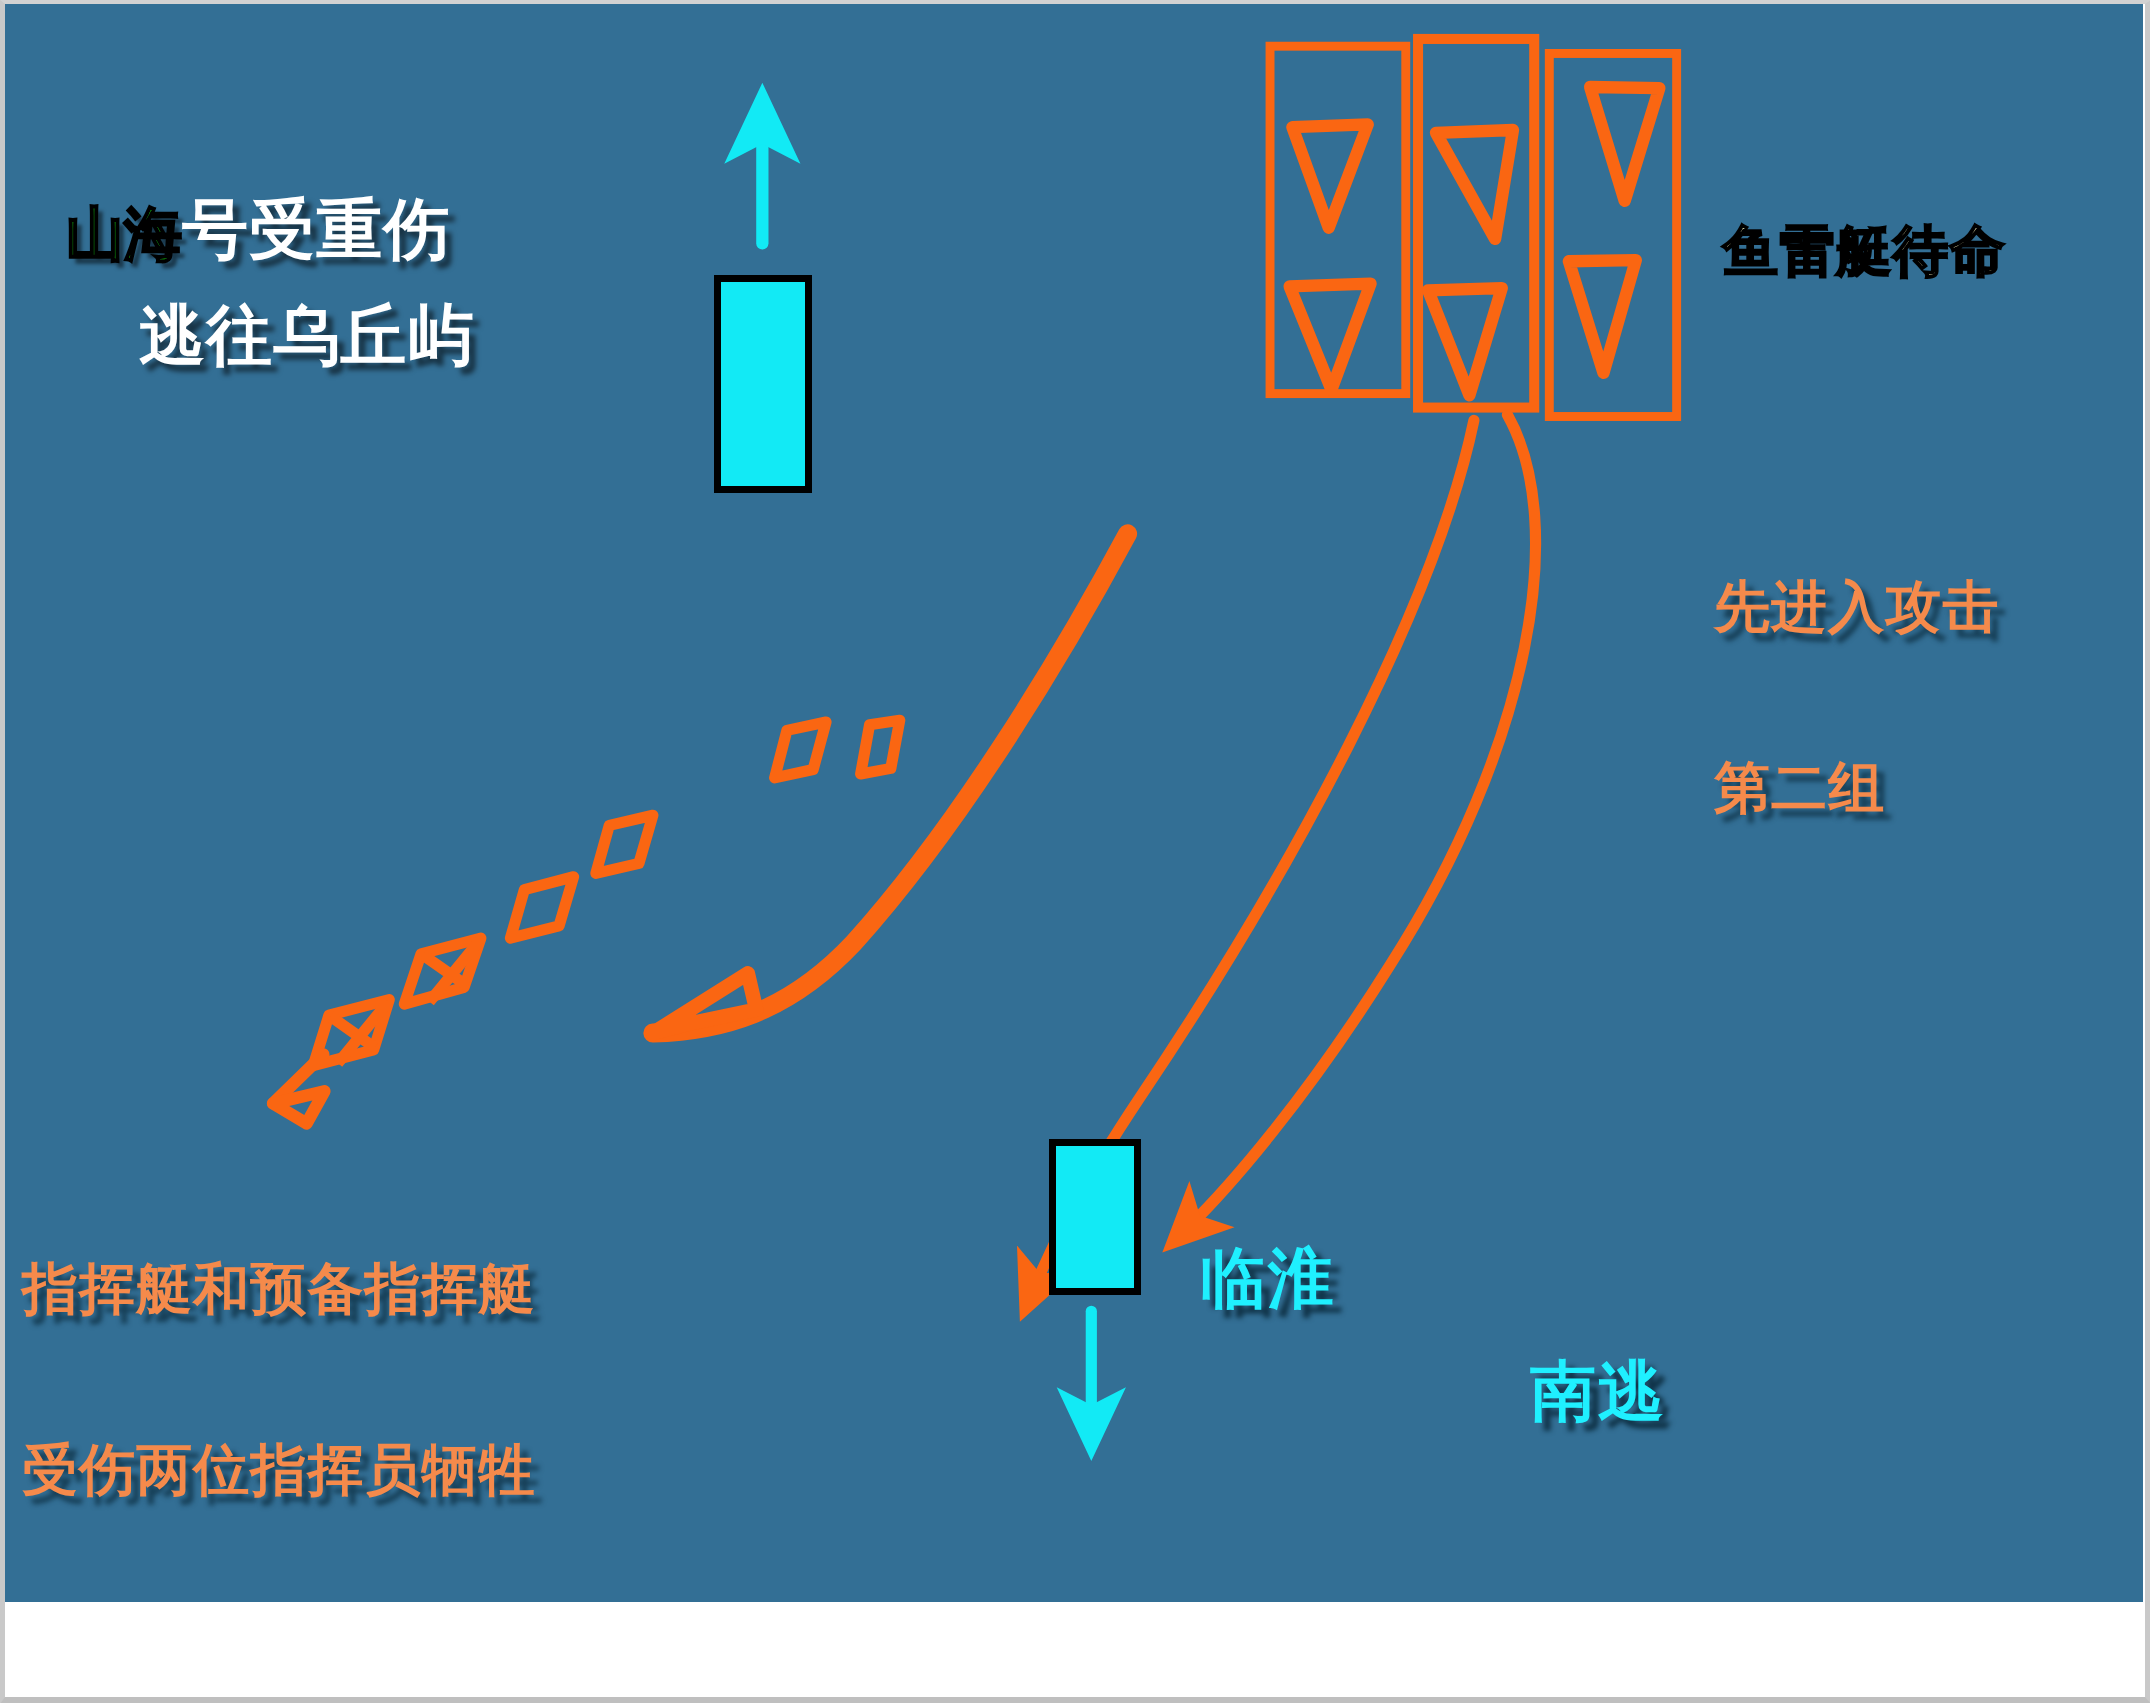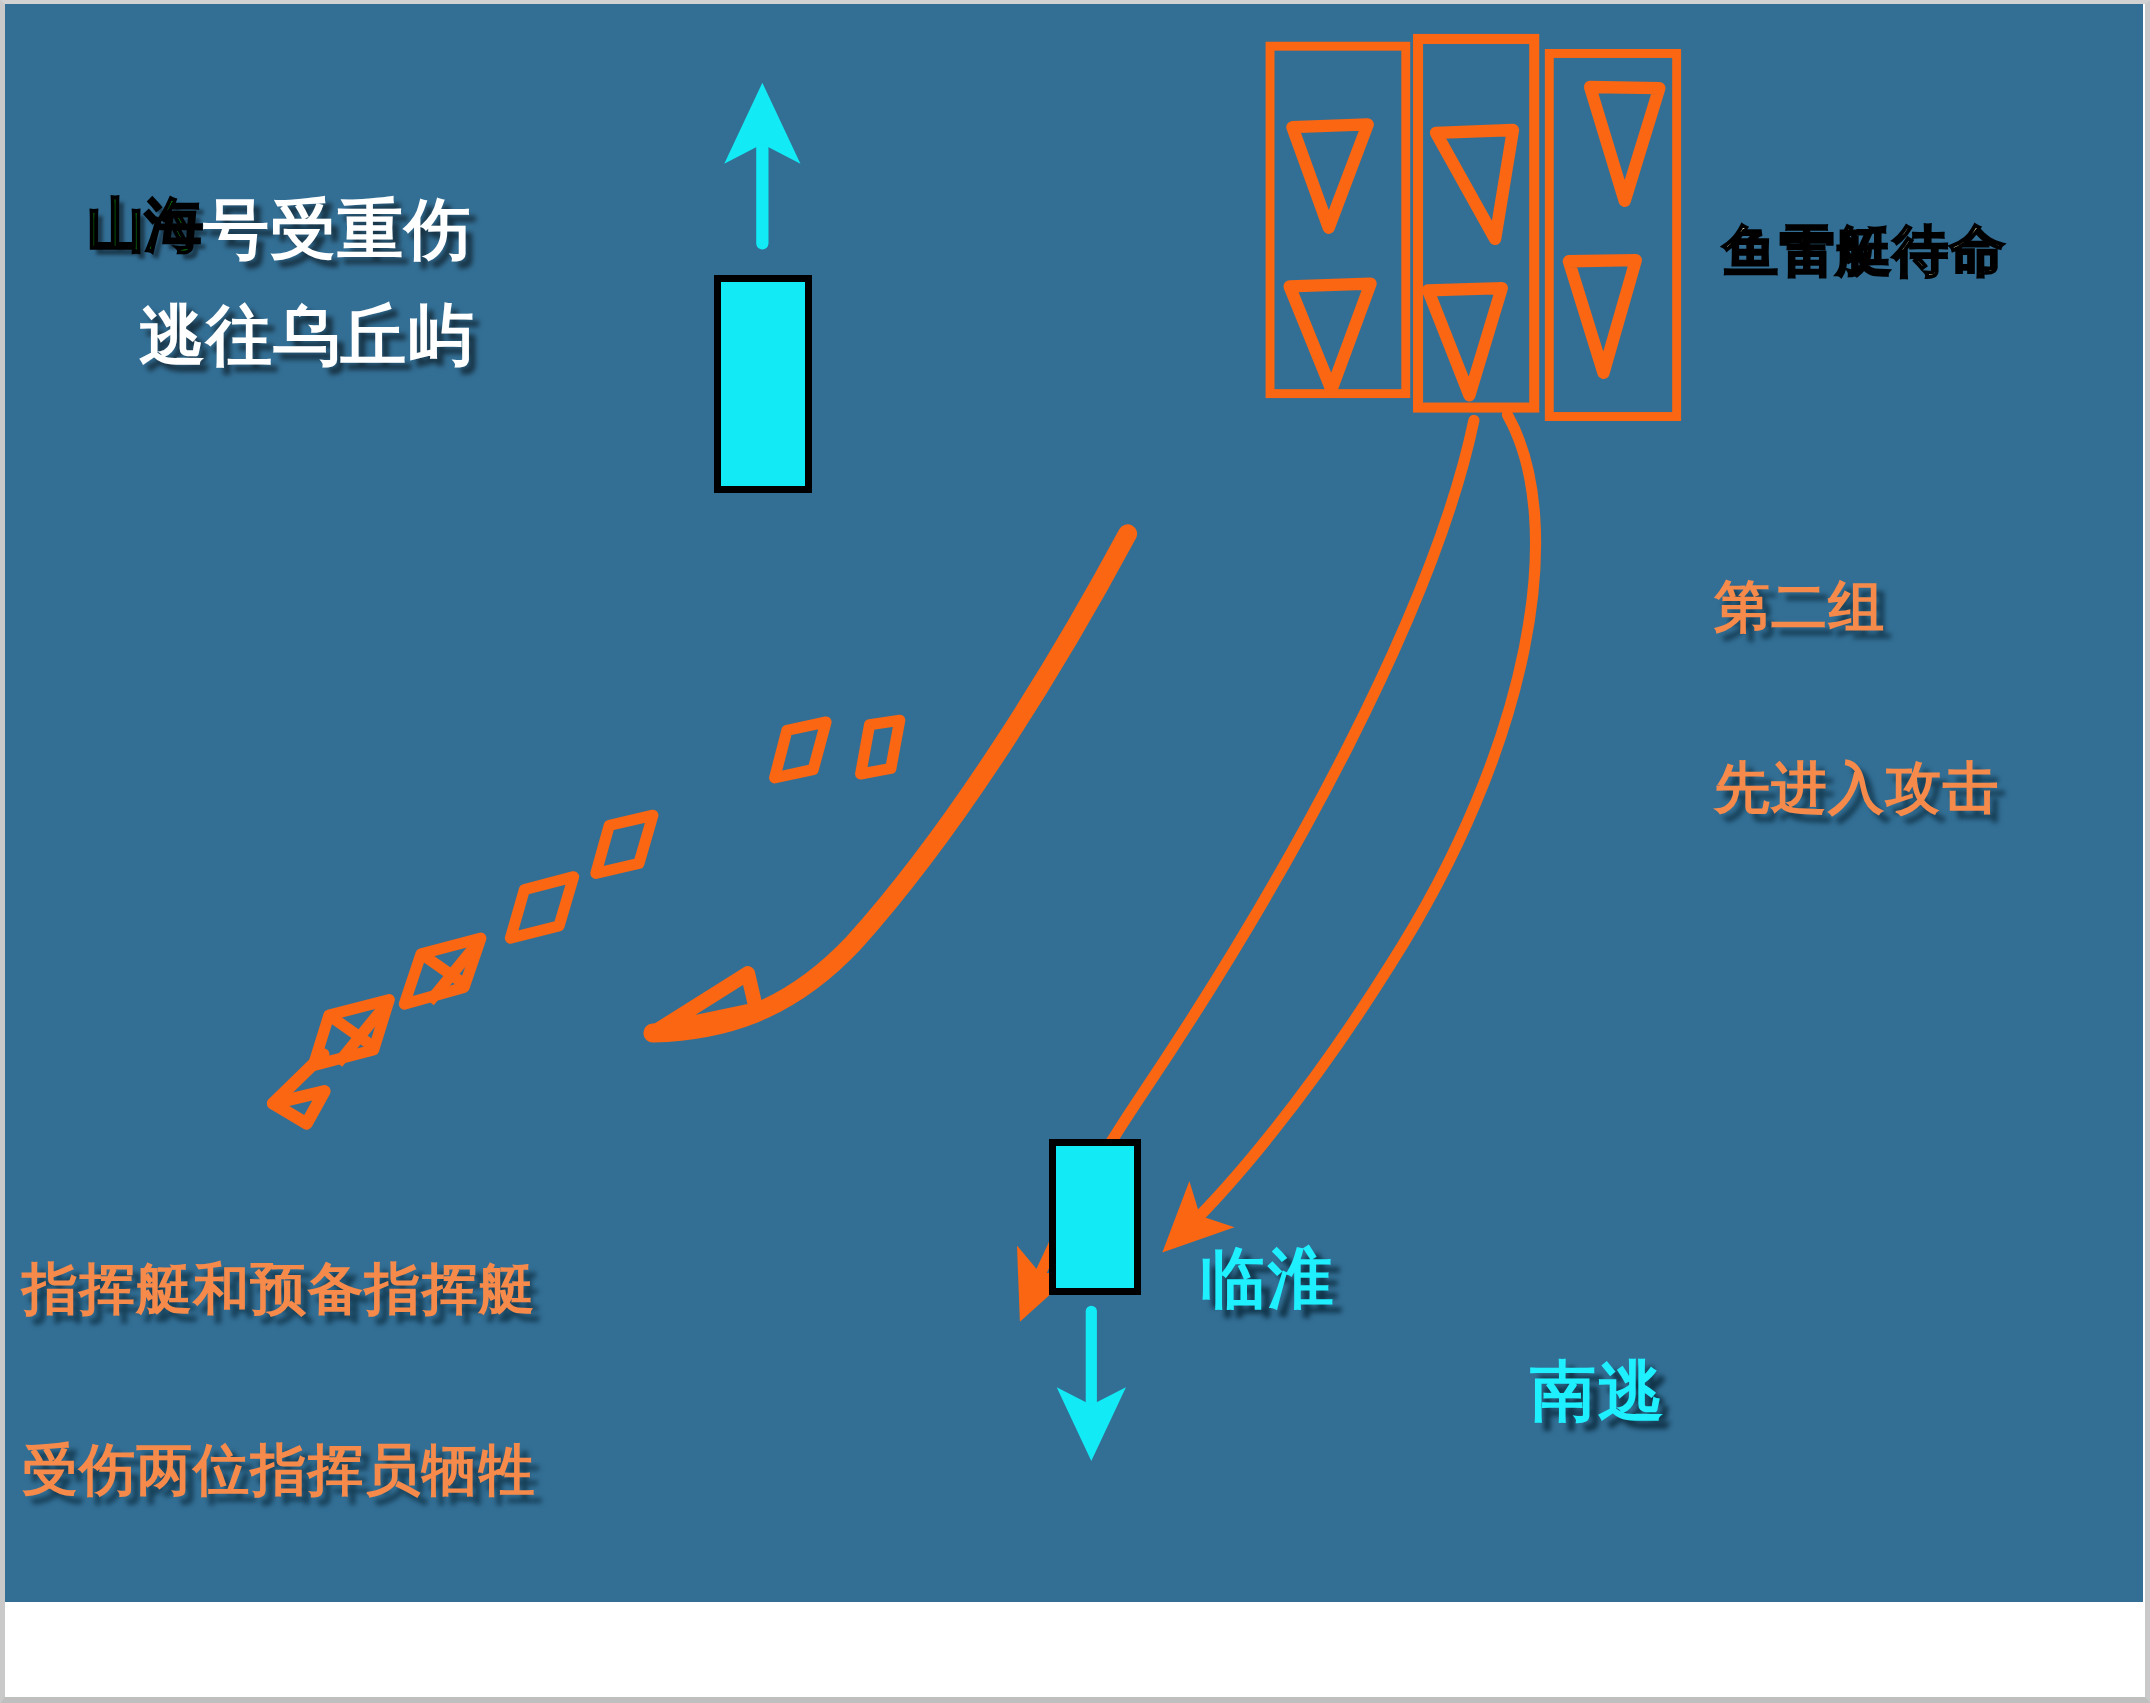--- a/index.html
+++ b/index.html
@@ -25,21 +25,21 @@
   .t-green{color:#16e616;font-size:58px;font-weight:bold;
            -webkit-text-stroke:2.2px #000000;
            text-shadow:5.6px 5.6px 3.9px rgba(0,0,0,0.5);}
   .t-salmon{color:#fef9c3;font-size:55px;letter-spacing:1.7px;
             -webkit-text-stroke:2.2px #000000;}
   .t-orange{color:#f58a4b;font-size:56px;letter-spacing:1.1px;
             text-shadow:7.8px 7.8px 5.6px rgba(12,45,64,0.75);}
   .t-cyan{color:#1ff0ff;font-size:66px;letter-spacing:1.7px;
           text-shadow:9px 7.8px 5.6px rgba(8,36,52,0.8);}
 
-  #ttl-line1{left:82px;top:190px;display:flex;}
+  #ttl-line1{left:61px;top:190px;display:flex;align-items:flex-end;}
   #ttl-line2{left:134px;top:296px;}
   #tb-torpedo{left:1718px;top:218px;}
   #tb-group2{left:1709px;top:452px;}
   #tb-cmdboat{left:17px;top:1134px;}
   #tb-linhuai{left:1195px;top:1239px;}
   #tb-nantao{left:1525px;top:1352px;text-align:right;}
 
   
   .ship{position:absolute;background:#12eaf5;border:7.8px solid #000000;box-sizing:border-box;}
   #ship-shanhai{left:709px;top:271px;width:98px;height:218px;}
@@ -119,22 +119,22 @@
 
     <div class="tb" id="ttl-line1">
       <span class="t-green">山海</span>
       <span class="t-white">号受重伤</span>
     </div>
     <div class="tb t-white" id="ttl-line2">逃往乌丘屿</div>
 
     <div class="tb t-salmon" id="tb-torpedo">鱼雷艇待命</div>
 
     <div class="tb t-orange" id="tb-group2">
+      <div>先进入攻击</div>
       <div>第二组</div>
-      <div>先进入攻击</div>
     </div>
 
     <div class="tb t-orange" id="tb-cmdboat">
       <div>指挥艇和预备指挥艇</div>
       <div>受伤两位指挥员牺牲</div>
       
     </div>
 
     <div class="tb t-cyan" id="tb-linhuai">临淮</div>
     <div class="tb t-cyan" id="tb-nantao">南逃</div>

